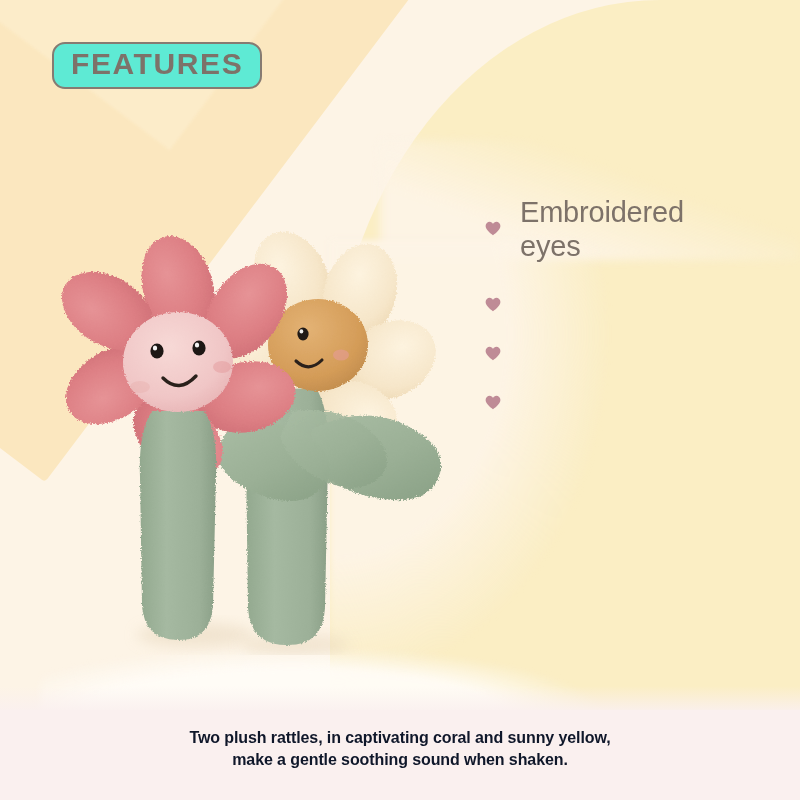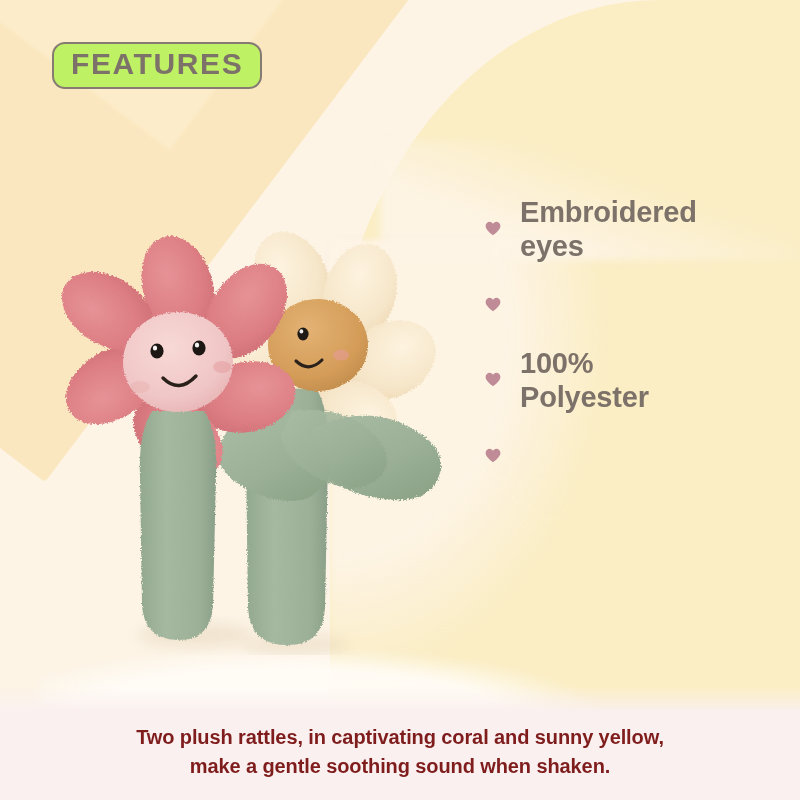--- a/index.html
+++ b/index.html
@@ -68,21 +68,21 @@
     background:radial-gradient(ellipse at 45% 95%, rgba(255,252,247,.95) 0 48%, rgba(255,252,247,0) 72%);
     filter:blur(3px);
   }
 
   
   .badge {
     position:absolute; left:52px; top:42px;
     padding:5px 17px 8px 17px;
     border:2.6px solid #867b72;
     border-radius:13px;
-    background:#bef264;
+    background:#5eead4;
     color:#7d7269;
     font-size:30px;
     font-weight:bold;
     letter-spacing:1.6px;
     line-height:1;
   }
 
   
   .features { position:absolute; left:485px; top:196px; width:300px; }
   .feature {
@@ -95,33 +95,33 @@
   .heart {
     flex:0 0 auto;
     width:16px; height:15px;
     position:relative;
     top:-1px;
   }
   .heart svg { display:block; width:16px; height:15px; }
   .feature-label {
     color:#7d7269;
     font-size:29px;
-    font-weight:bold;
+    font-weight:normal;
     line-height:1.17;
     letter-spacing:-.2px;
     white-space:pre-line;
   }
 
   
   .caption {
-    position:absolute; left:0; bottom:20px;
+    position:absolute; left:0; bottom:28px;
     width:800px;
     text-align:center;
-    color:#7f1d1d;
-    font-size:20px;
+    color:#0f172a;
+    font-size:16px;
     font-weight:bold;
     line-height:1.42;
     white-space:pre-line;
     letter-spacing:-.1px;
   }
 
   
   .product { position:absolute; left:60px; top:215px; width:420px; height:440px; }
   .product svg { display:block; width:420px; height:440px; }
 </style>
@@ -268,22 +268,20 @@
           </svg>
       </span>
     </div>
 
     <div class="feature">
       <span class="heart">
         <svg viewBox="0 0 16 15">
             <path d="M8 14.2C8 14.2 0.6 9.6 0.6 5.1 0.6 2.4 2.6 0.8 4.6 0.8 6.2 0.8 7.4 1.8 8 2.9 8.6 1.8 9.8 0.8 11.4 0.8 13.4 0.8 15.4 2.4 15.4 5.1 15.4 9.6 8 14.2 8 14.2Z" fill="#bf8b96"></path>
           </svg>
       </span>
-      <span class="feature-label">100%
-Polyester</span>
     </div>
 
     <div class="feature">
       <span class="heart">
         <svg viewBox="0 0 16 15">
             <path d="M8 14.2C8 14.2 0.6 9.6 0.6 5.1 0.6 2.4 2.6 0.8 4.6 0.8 6.2 0.8 7.4 1.8 8 2.9 8.6 1.8 9.8 0.8 11.4 0.8 13.4 0.8 15.4 2.4 15.4 5.1 15.4 9.6 8 14.2 8 14.2Z" fill="#bf8b96"></path>
           </svg>
       </span>
     </div>
 

